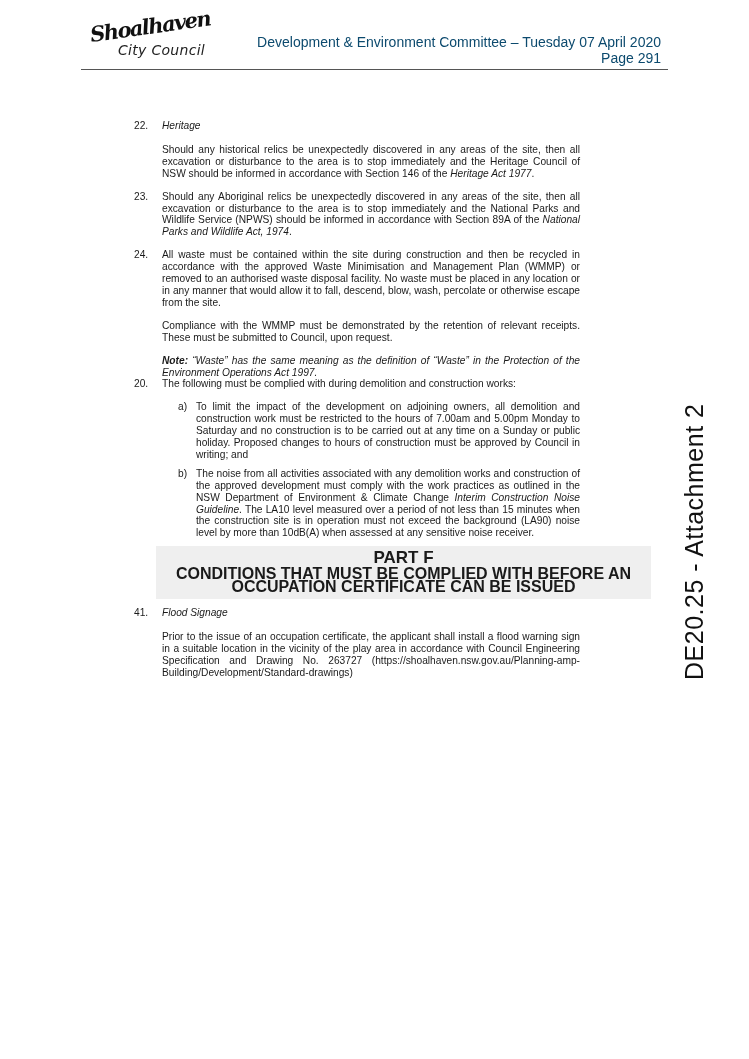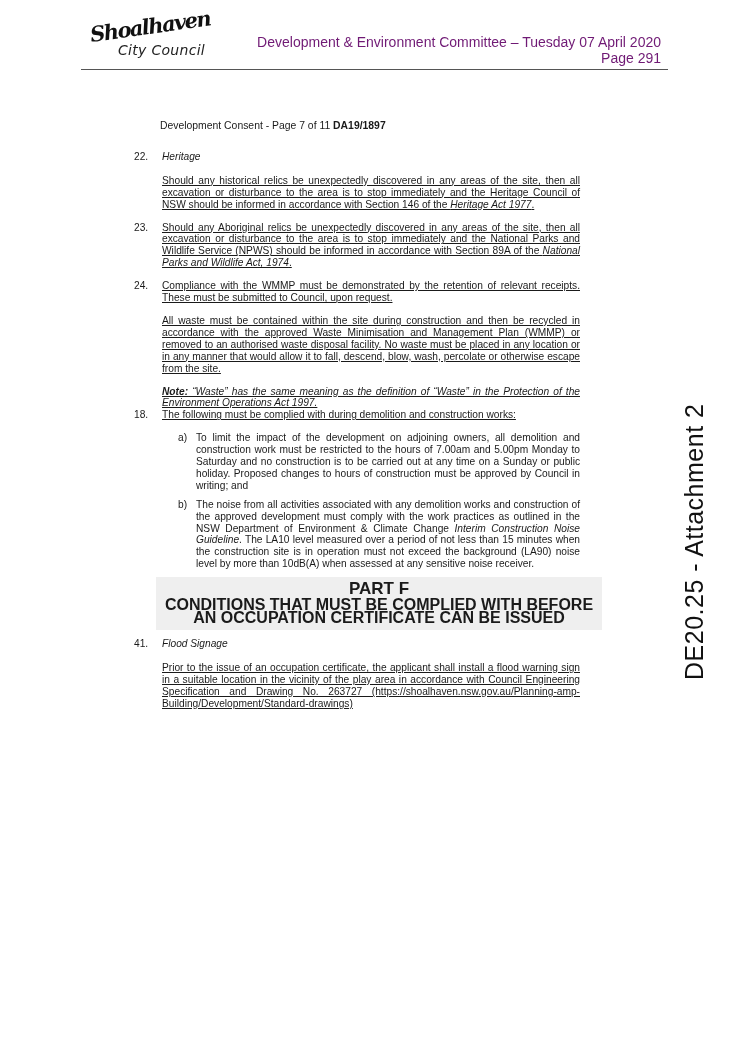--- a/index.html
+++ b/index.html
@@ -11,37 +11,37 @@
   .logo .script {
     position: absolute; left: 2px; top: -2px; font-family: "DejaVu Serif", serif;
     font-style: italic; font-weight: bold; font-size: 21px; letter-spacing: -1.5px;
     transform: rotate(-8deg); transform-origin: left bottom; color: #111;
   }
   .logo .city {
     position: absolute; left: 28px; top: 18px; font-family: "DejaVu Sans", sans-serif;
     font-style: italic; font-size: 14px; color: #222; letter-spacing: 0.3px;
   }
   .hdr-title {
-    position: absolute; right: 88px; top: 34px; font-size: 14px; text-align: right; line-height: 16px; color: #701a75;
+    position: absolute; right: 88px; top: 34px; font-size: 14px; text-align: right; line-height: 16px; color: #0c4a6e;
   }
   .hdr-rule { position: absolute; left: 81px; width: 587px; top: 69px; height: 1px; background: #555; }
 
   .content { position: absolute; left: 134px; top: 120px; width: 446px; font-size: 10.2px; line-height: 11.9px; }
   .sub-header { padding-left: 26px; margin-bottom: 19px; font-size: 10.4px; }
   .sub-header b { font-weight: bold; }
   .item { position: relative; padding-left: 28px; }
   .item .num { position: absolute; left: 0; top: 0; }
   .item .heading { font-weight: normal; font-style: italic; margin-bottom: 12px; }
-  .para { text-align: justify; margin-bottom: 11px; text-decoration: underline; }
+  .para { text-align: justify; margin-bottom: 11px; }
   .para i { font-style: italic; }
   .sub-list { padding-left: 16px; }
   .sub-item { position: relative; padding-left: 18px; text-align: justify; margin-bottom: 7px; }
   .sub-item .letter { position: absolute; left: 0; top: 0; }
   .partf {
-    margin: 6px 0 8px 22px; width: 446px; background: #efefef; text-align: center; padding: 2px 0 6px 0;
+    margin: 6px 0 8px 22px; width: 495px; background: #efefef; text-align: center; padding: 2px 0 6px 0;
   }
   .partf .title { font-weight: bold; font-size: 17px; line-height: 19px; }
   .partf .subtitle { font-weight: bold; font-size: 16px; line-height: 13px; }
 
   .side-label {
     position: absolute; left: 680px; top: 680px; transform: rotate(-90deg); transform-origin: left top;
     font-size: 25px; white-space: nowrap; color: #111; letter-spacing: 0.5px;
   }
 </style>
 </head>
@@ -51,44 +51,41 @@
   <span class="script">Shoalhaven</span>
   <span class="city">City Council</span>
 </div>
 <div class="hdr-title">
   <div>Development &amp; Environment Committee – Tuesday 07 April 2020</div>
   <div>Page 291</div>
 </div>
 <div class="hdr-rule"></div>
 
 <div class="content">
-  <div class="sub-header">
-    <span>Development Consent - Page 7 of 11 </span><b>DA19/1897</b>
-  </div>
 
   <div class="item">
     <span class="num">22.</span>
     <div class="heading">Heritage</div>
     <div class="para"><span>Should any historical relics be unexpectedly discovered in any areas of the site, then all excavation or disturbance to the area is to stop immediately and the Heritage Council of NSW should be informed in accordance with Section 146 of the </span><i>Heritage Act 1977</i><span>.</span></div>
   </div>
 
   <div class="item" style="margin-top:10px;">
     <span class="num">23.</span>
     <div class="para"><span>Should any Aboriginal relics be unexpectedly discovered in any areas of the site, then all excavation or disturbance to the area is to stop immediately and the National Parks and Wildlife Service (NPWS) should be informed in accordance with Section 89A of the </span><i>National Parks and Wildlife Act, 1974</i><span>.</span></div>
   </div>
 
   <div class="item">
     <span class="num">24.</span>
+    <div class="para">All waste must be contained within the site during construction and then be recycled in accordance with the approved Waste Minimisation and Management Plan (WMMP) or removed to an authorised waste disposal facility. No waste must be placed in any location or in any manner that would allow it to fall, descend, blow, wash, percolate or otherwise escape from the site.</div>
     <div class="para">Compliance with the WMMP must be demonstrated by the retention of relevant receipts. These must be submitted to Council, upon request.</div>
-    <div class="para">All waste must be contained within the site during construction and then be recycled in accordance with the approved Waste Minimisation and Management Plan (WMMP) or removed to an authorised waste disposal facility. No waste must be placed in any location or in any manner that would allow it to fall, descend, blow, wash, percolate or otherwise escape from the site.</div>
     <div class="para" style="font-style:italic;margin-bottom:0;"><b>Note:</b><span> “Waste” has the same meaning as the definition of “Waste” in the Protection of the Environment Operations Act 1997.</span></div>
   </div>
 
   <div class="item">
-    <span class="num">18.</span>
+    <span class="num">20.</span>
     <div class="para">The following must be complied with during demolition and construction works:</div>
     <div class="sub-list">
       <div class="sub-item">
         <span class="letter">a)</span>
         <span>To limit the impact of the development on adjoining owners, all demolition and construction work must be restricted to the hours of 7.00am and 5.00pm Monday to Saturday and no construction is to be carried out at any time on a Sunday or public holiday.  Proposed changes to hours of construction must be approved by Council in writing; and</span>
       </div>
       <div class="sub-item">
         <span class="letter">b)</span>
         <span>The noise from all activities associated with any demolition works and construction of the approved development must comply with the work practices as outlined in the NSW Department of Environment &amp; Climate Change </span><i>Interim Construction Noise Guideline</i><span>. The LA10 level measured over a period of not less than 15 minutes when the construction site is in operation must not exceed the background (LA90) noise level by more than 10dB(A) when assessed at any sensitive noise receiver.</span>
       </div>

